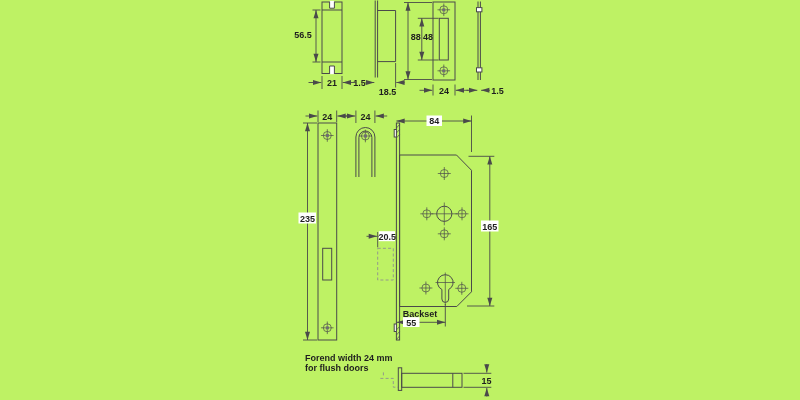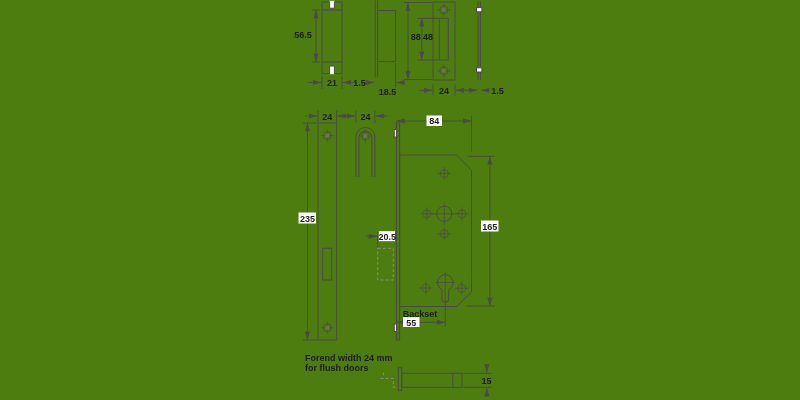--- a/index.html
+++ b/index.html
@@ -1,16 +1,16 @@
 <!DOCTYPE html>
 <html><head>
 <meta charset="utf-8">
 <style>
   html,body{margin:0;padding:0;background:#fff;}
-  .canvas{position:relative;width:800px;height:400px;background:#4d7c0f;overflow:hidden;
+  .canvas{position:relative;width:800px;height:400px;background:#bef264;overflow:hidden;
           font-family:"Liberation Sans",sans-serif;}
   svg{display:block}
   .ln{stroke:#4a4a4a;stroke-width:1;fill:none;}
   .fw{stroke:#4a4a4a;stroke-width:1;fill:#ffffff;}
   .thin{stroke:#4a4a4a;stroke-width:0.7;fill:none;}
   .dim{stroke:#4a4a4a;stroke-width:0.9;fill:none;}
   .wht{fill:#ffffff;stroke:none;}
   .dsh{stroke:#8f8f8f;stroke-width:0.9;stroke-dasharray:3 2.2;fill:none;}
   .dot{fill:#6f6f6f;stroke:none;}
   text{font-family:"Liberation Sans",sans-serif;font-size:9px;font-weight:700;fill:#1f1f1f;}

